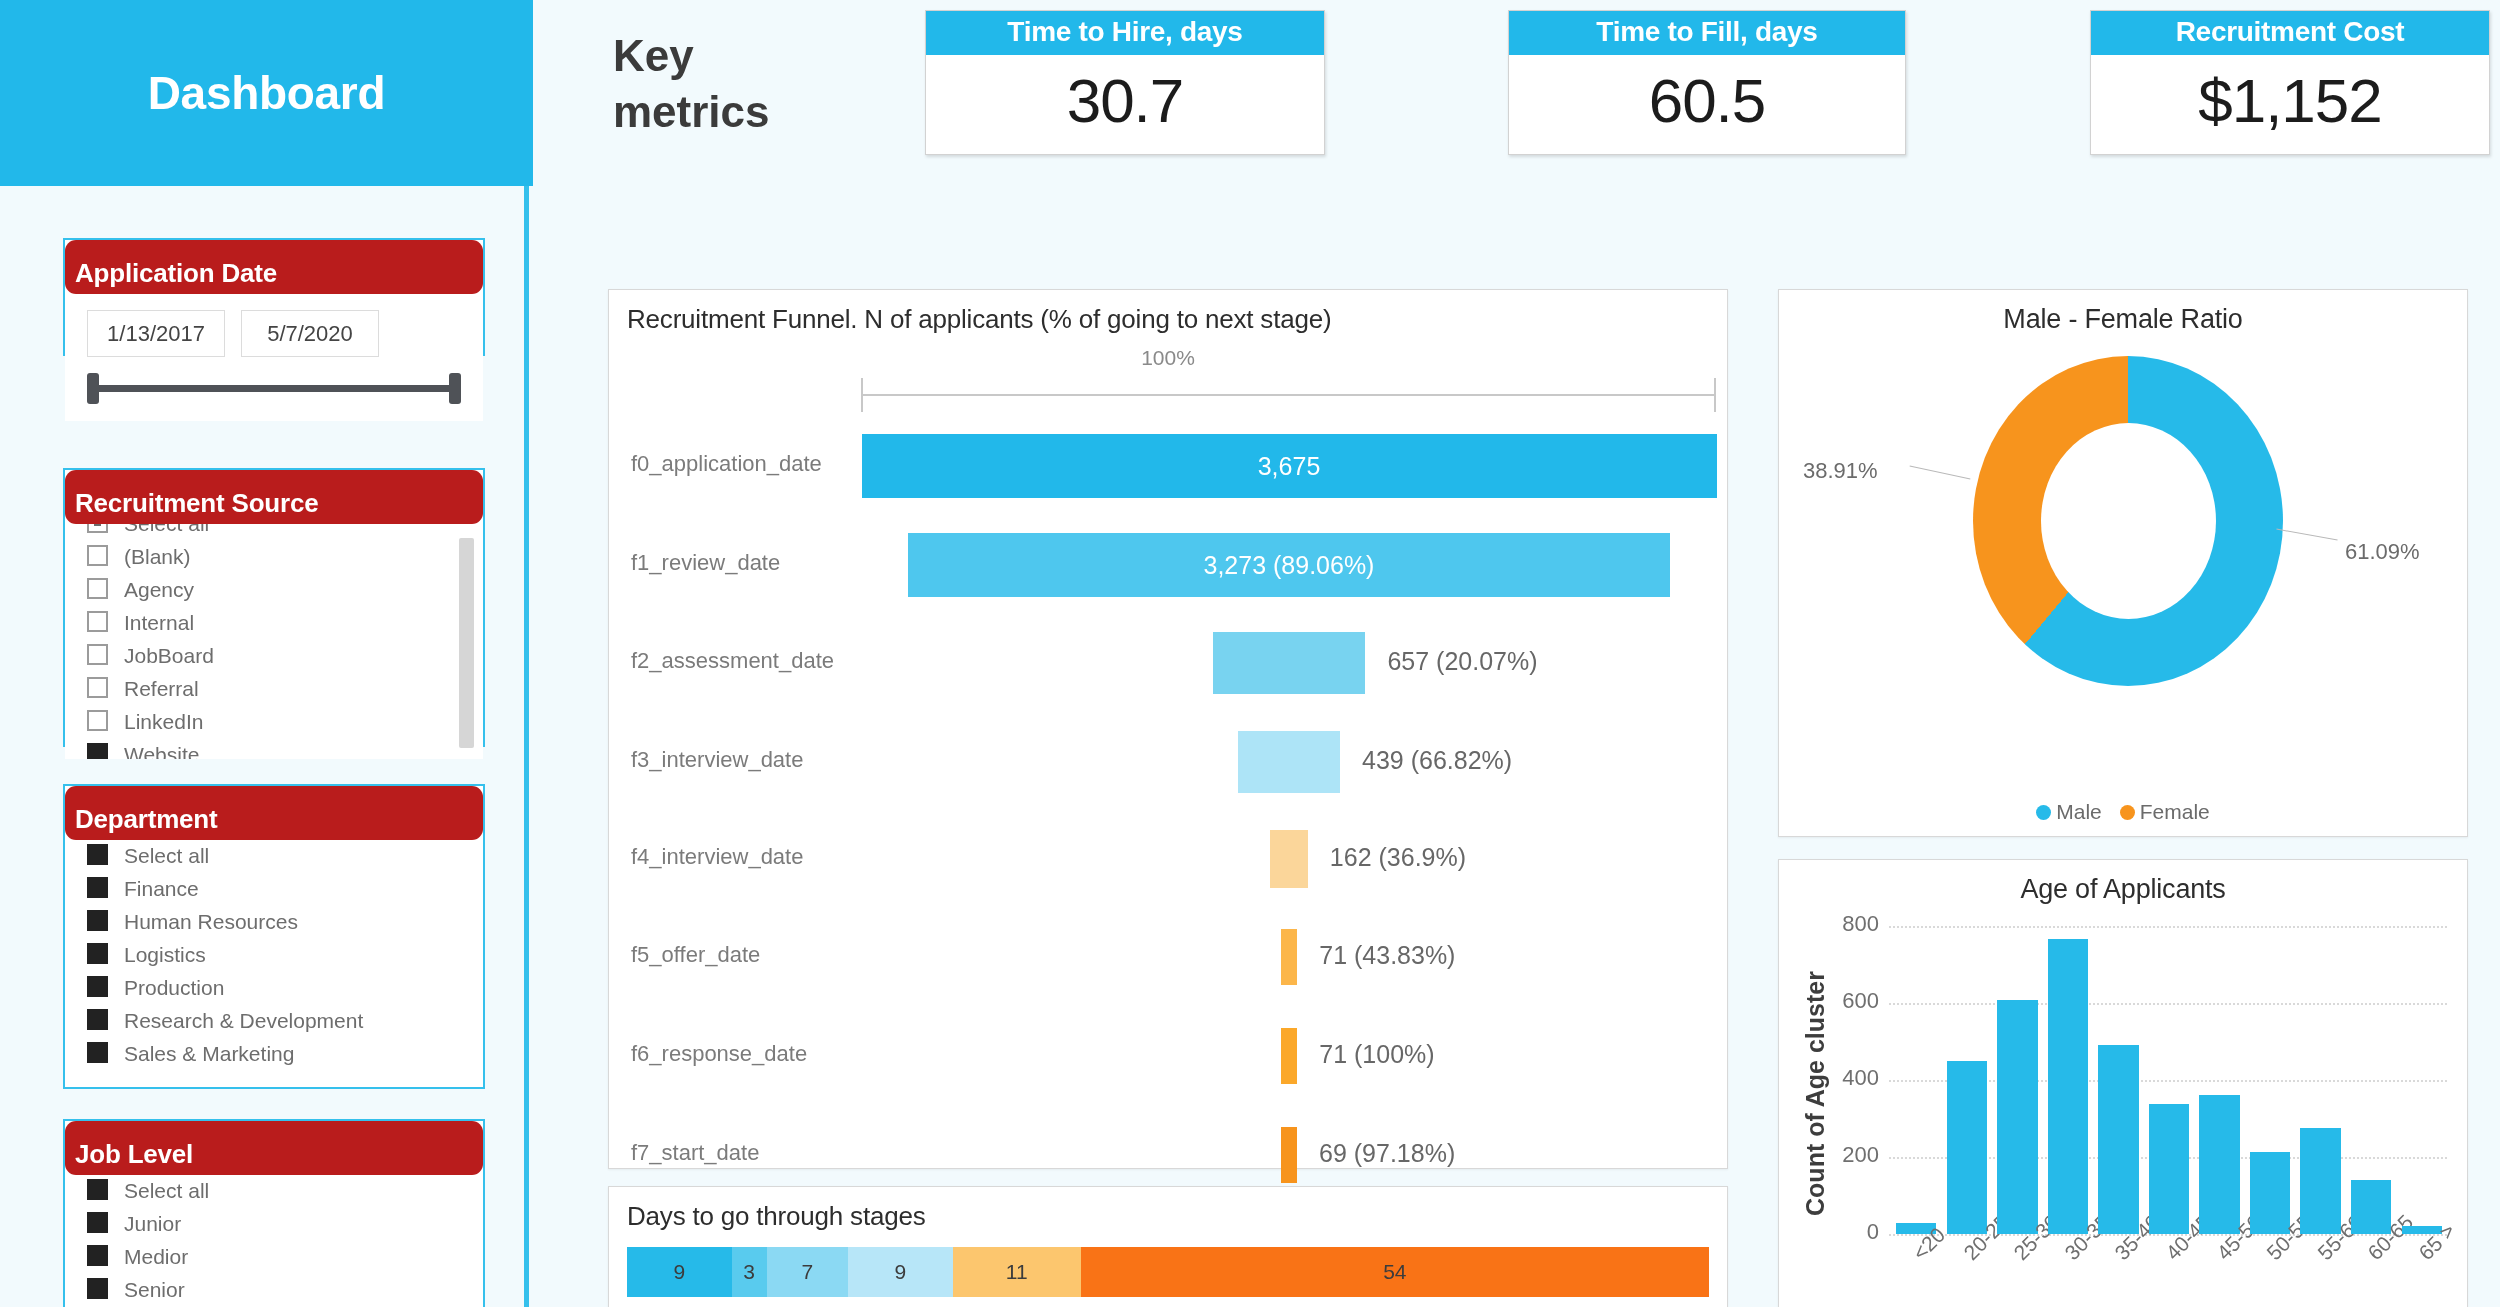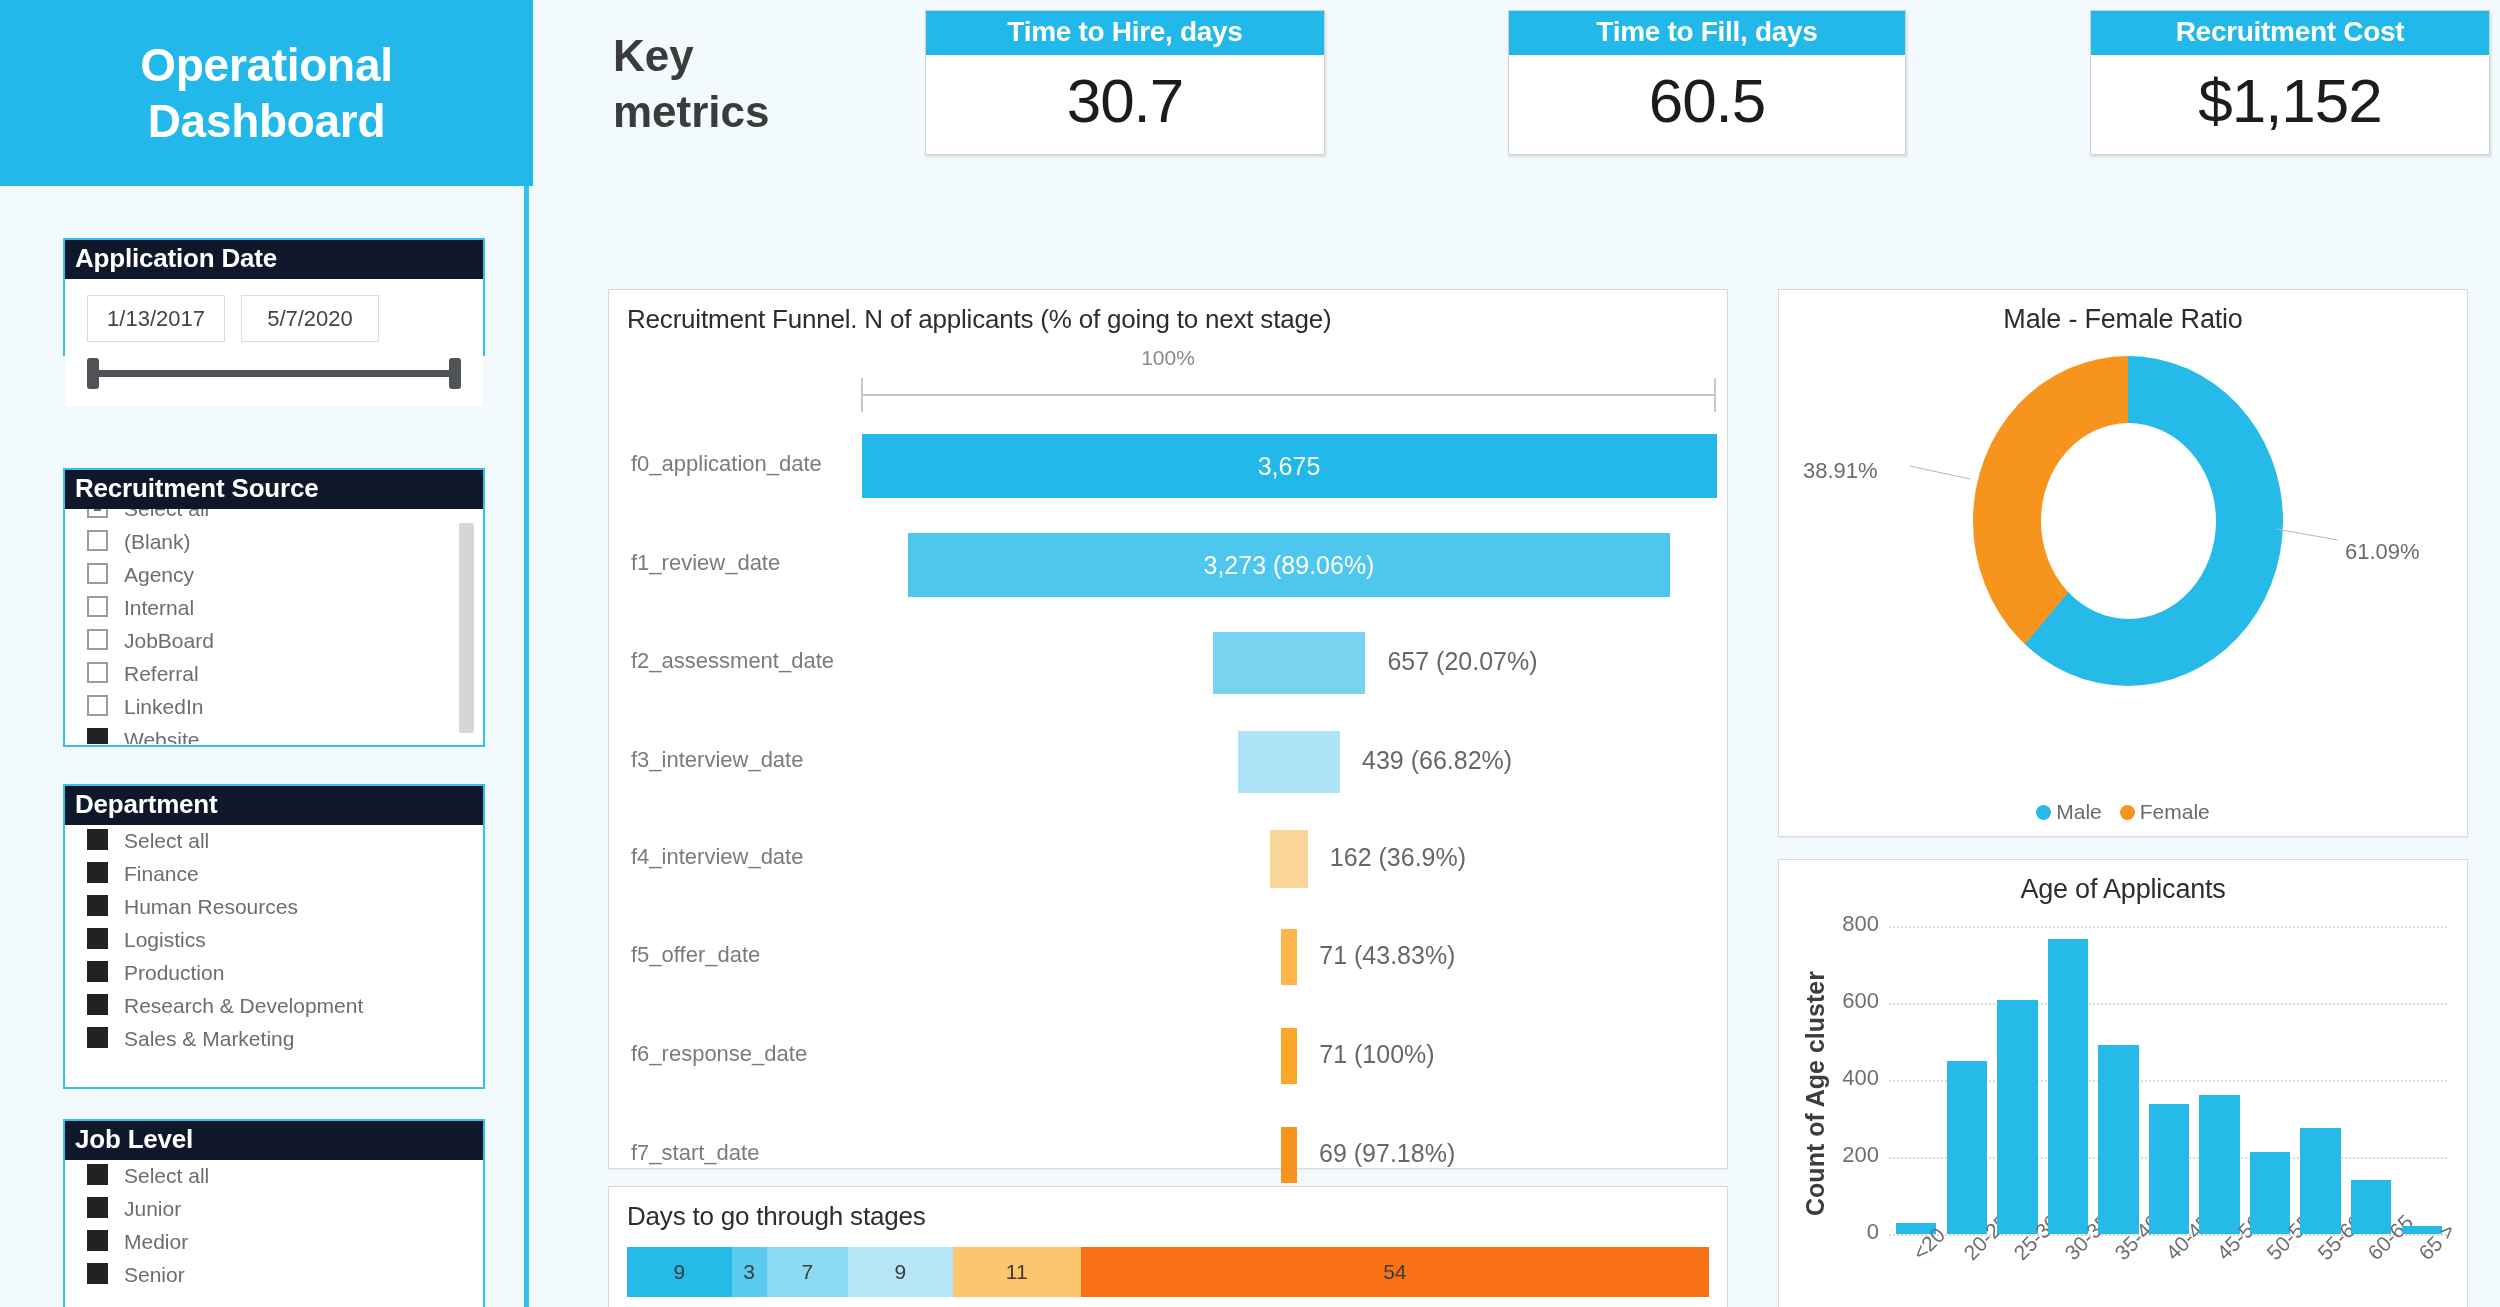--- a/index.html
+++ b/index.html
@@ -35,24 +35,25 @@
   }
 
   
   .slicer {
     position: absolute; left: 63px;
     width: 422px;
     border: 2px solid #35c0ec;
     background: #ffffff;
   }
   .slicer-head {
-    background: #0f172a; color: #ffffff;
+    background: #b91c1c; color: #ffffff;
     font-size: 26px; font-weight: bold;
-    padding: 3px 0 5px 10px;
+    padding: 18px 0 5px 10px;
     letter-spacing: -0.2px;
+    border-radius: 11px;
   }
   .slicer-body { background: #fff; position: relative; }
 
   .date-inputs { display: flex; gap: 16px; padding: 16px 0 6px 22px; }
   .date-box {
     border: 1px solid #dcdcdc; background: #fff;
     width: 138px; height: 47px;
     display: flex; align-items: center; justify-content: center;
     font-size: 22px; color: #444;
   }
@@ -235,21 +236,20 @@
 </head>
 <body>
 
 <div id="root">
 
   <div class="header-strip"></div>
 
   <div class="sidebar">
     <div class="sidebar-header">
       <div class="sidebar-title" id="sidebar-title">
-          <div>Operational</div>
           <div>Dashboard</div>
         </div>
     </div>
     <div class="sidebar-rail"></div>
 
     <div class="slicer" style="top:238px;height:118px;">
       <div class="slicer-head">Application Date</div>
       <div class="slicer-body">
         <div class="date-inputs">
           <div class="date-box">1/13/2017</div>

